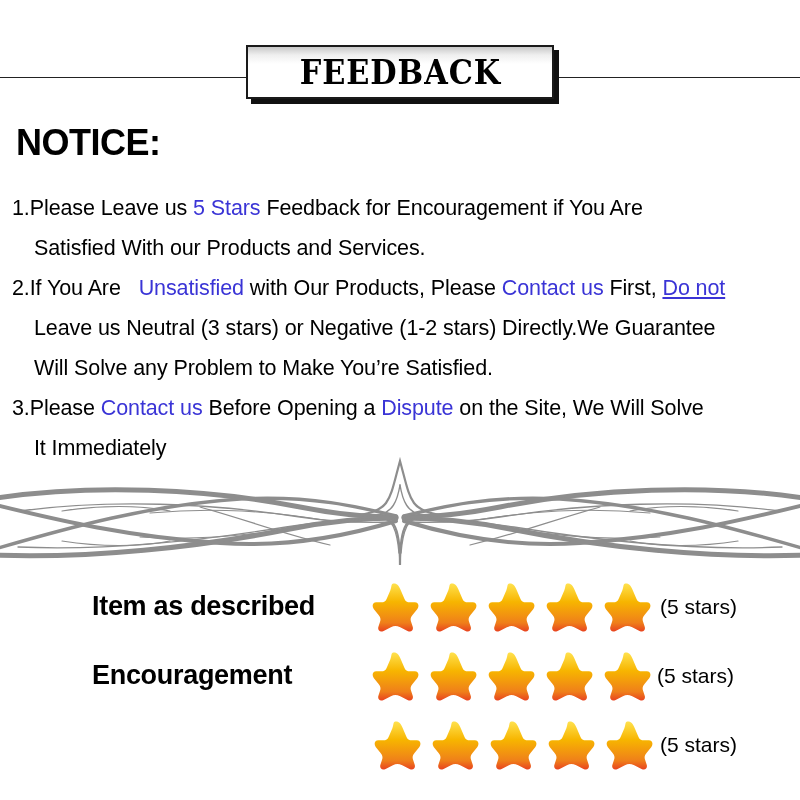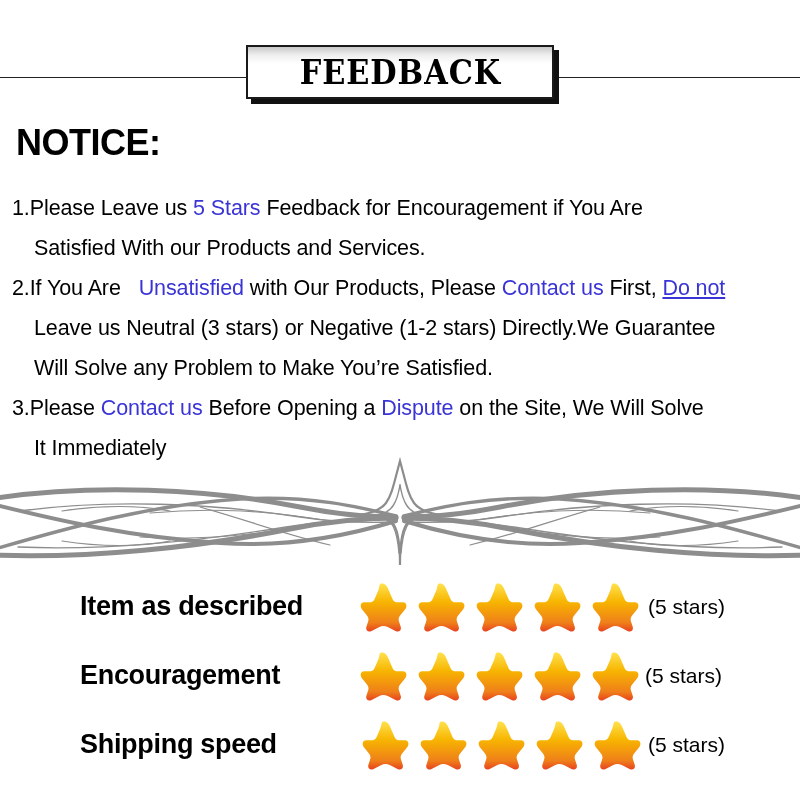--- a/index.html
+++ b/index.html
@@ -97,20 +97,21 @@
     position: absolute;
     left: 0;
     top: 572px;
     width: 800px;
   }
   .rating-row {
     position: relative;
     height: 69px;
     display: flex;
     align-items: center;
+    margin-left: 12px;
   }
   .rating-label {
     position: absolute;
     left: 80px;
     font-size: 27px;
     font-weight: bold;
     letter-spacing: -0.3px;
     white-space: nowrap;
   }
   .rating-stars {
@@ -318,21 +319,20 @@
               <stop offset="82%" stop-color="#ef7f1a"></stop>
               <stop offset="100%" stop-color="#e8431f"></stop>
             </linearGradient>
           </defs>
           <path d="M50 3 C 56 3, 60 8, 63 16 L 70 32 C 72 37, 75 39, 81 39 L 90 39 C 97 39, 99 46, 95 52 L 86 63 C 82 68, 81 71, 83 77 L 86 86 C 88 93, 83 97, 76 94 L 62 87 C 55 84, 50 84, 44 87 L 30 94 C 23 97, 18 93, 20 86 L 23 77 C 25 71, 24 68, 20 63 L 11 52 C 7 46, 9 39, 16 39 L 25 39 C 31 39, 34 37, 36 32 L 43 16 C 46 8, 44 3, 50 3 Z" fill="url(#starGrad9)"></path>
         </svg>
       </div>
       <div class="rating-count">(5 stars)</div>
     </div>
     <div class="rating-row row-3">
-      <div class="rating-label">Shipping speed</div>
       <div class="rating-stars">
         <svg class="star" viewBox="0 0 100 96">
           <defs>
             <linearGradient id="starGrad10" x1="0" y1="0" x2="0" y2="1">
               <stop offset="0%" stop-color="#ffe14d"></stop>
               <stop offset="38%" stop-color="#f7b500"></stop>
               <stop offset="82%" stop-color="#ef7f1a"></stop>
               <stop offset="100%" stop-color="#e8431f"></stop>
             </linearGradient>
           </defs>

